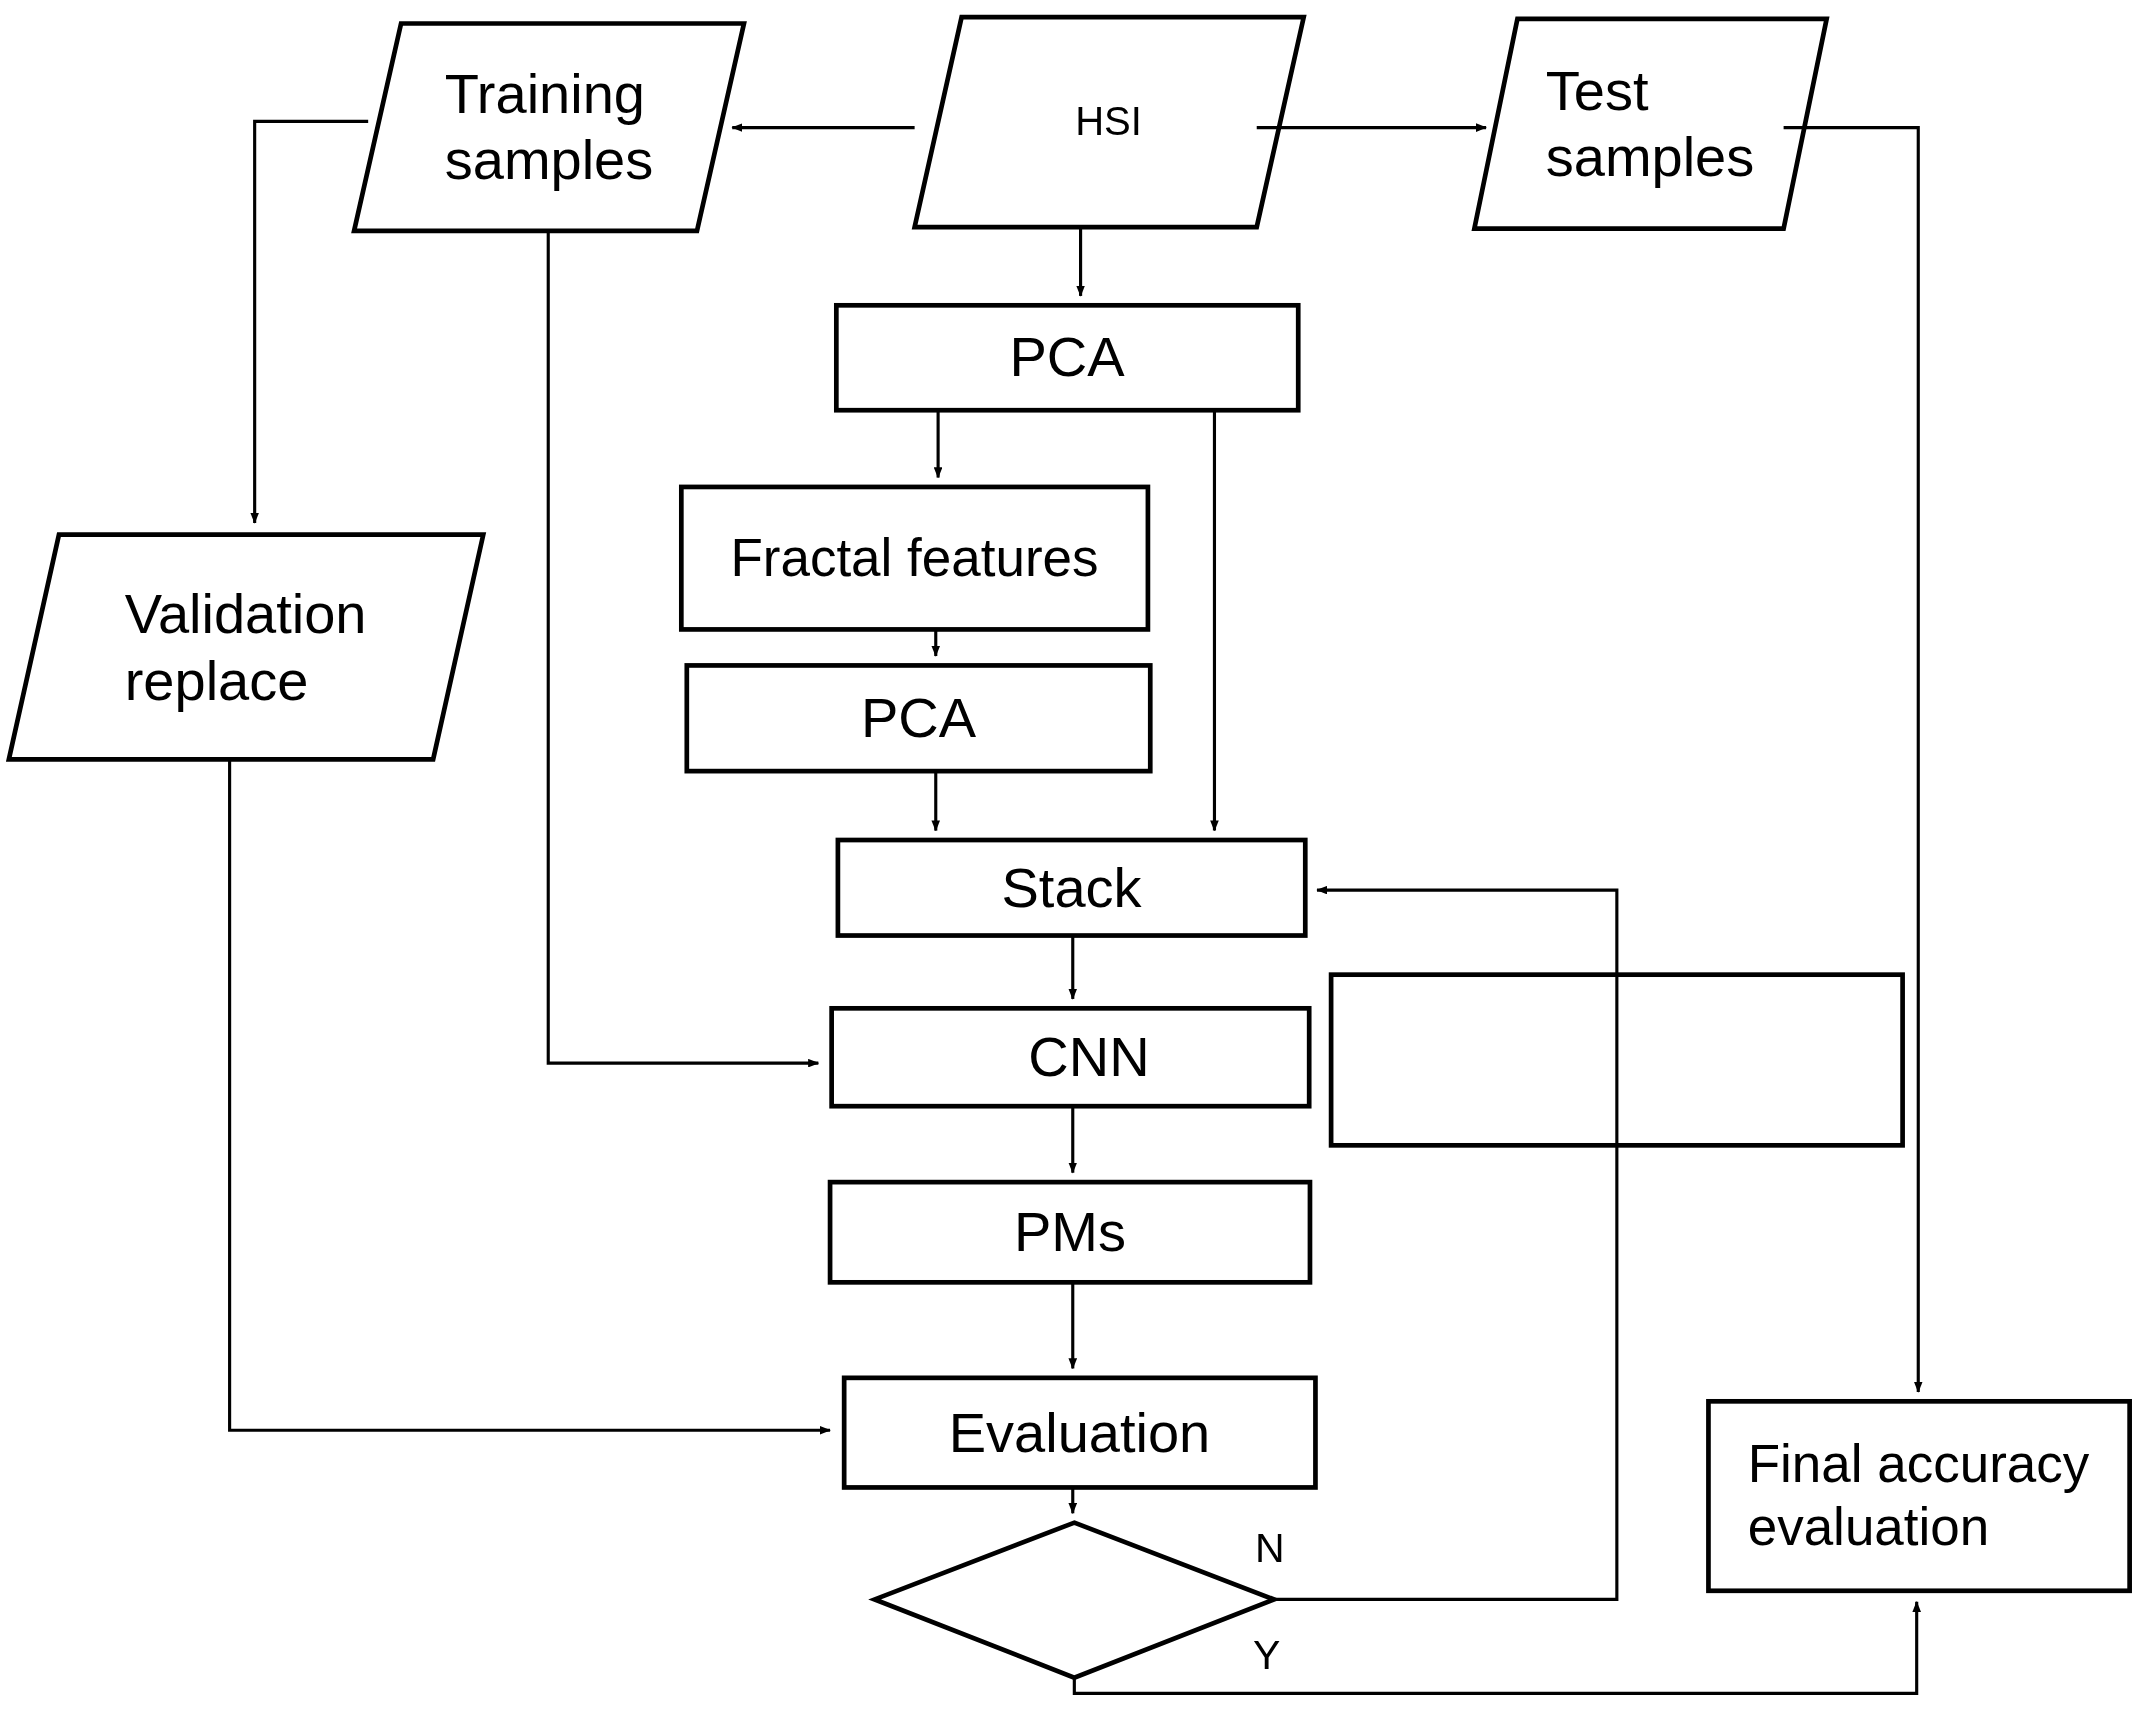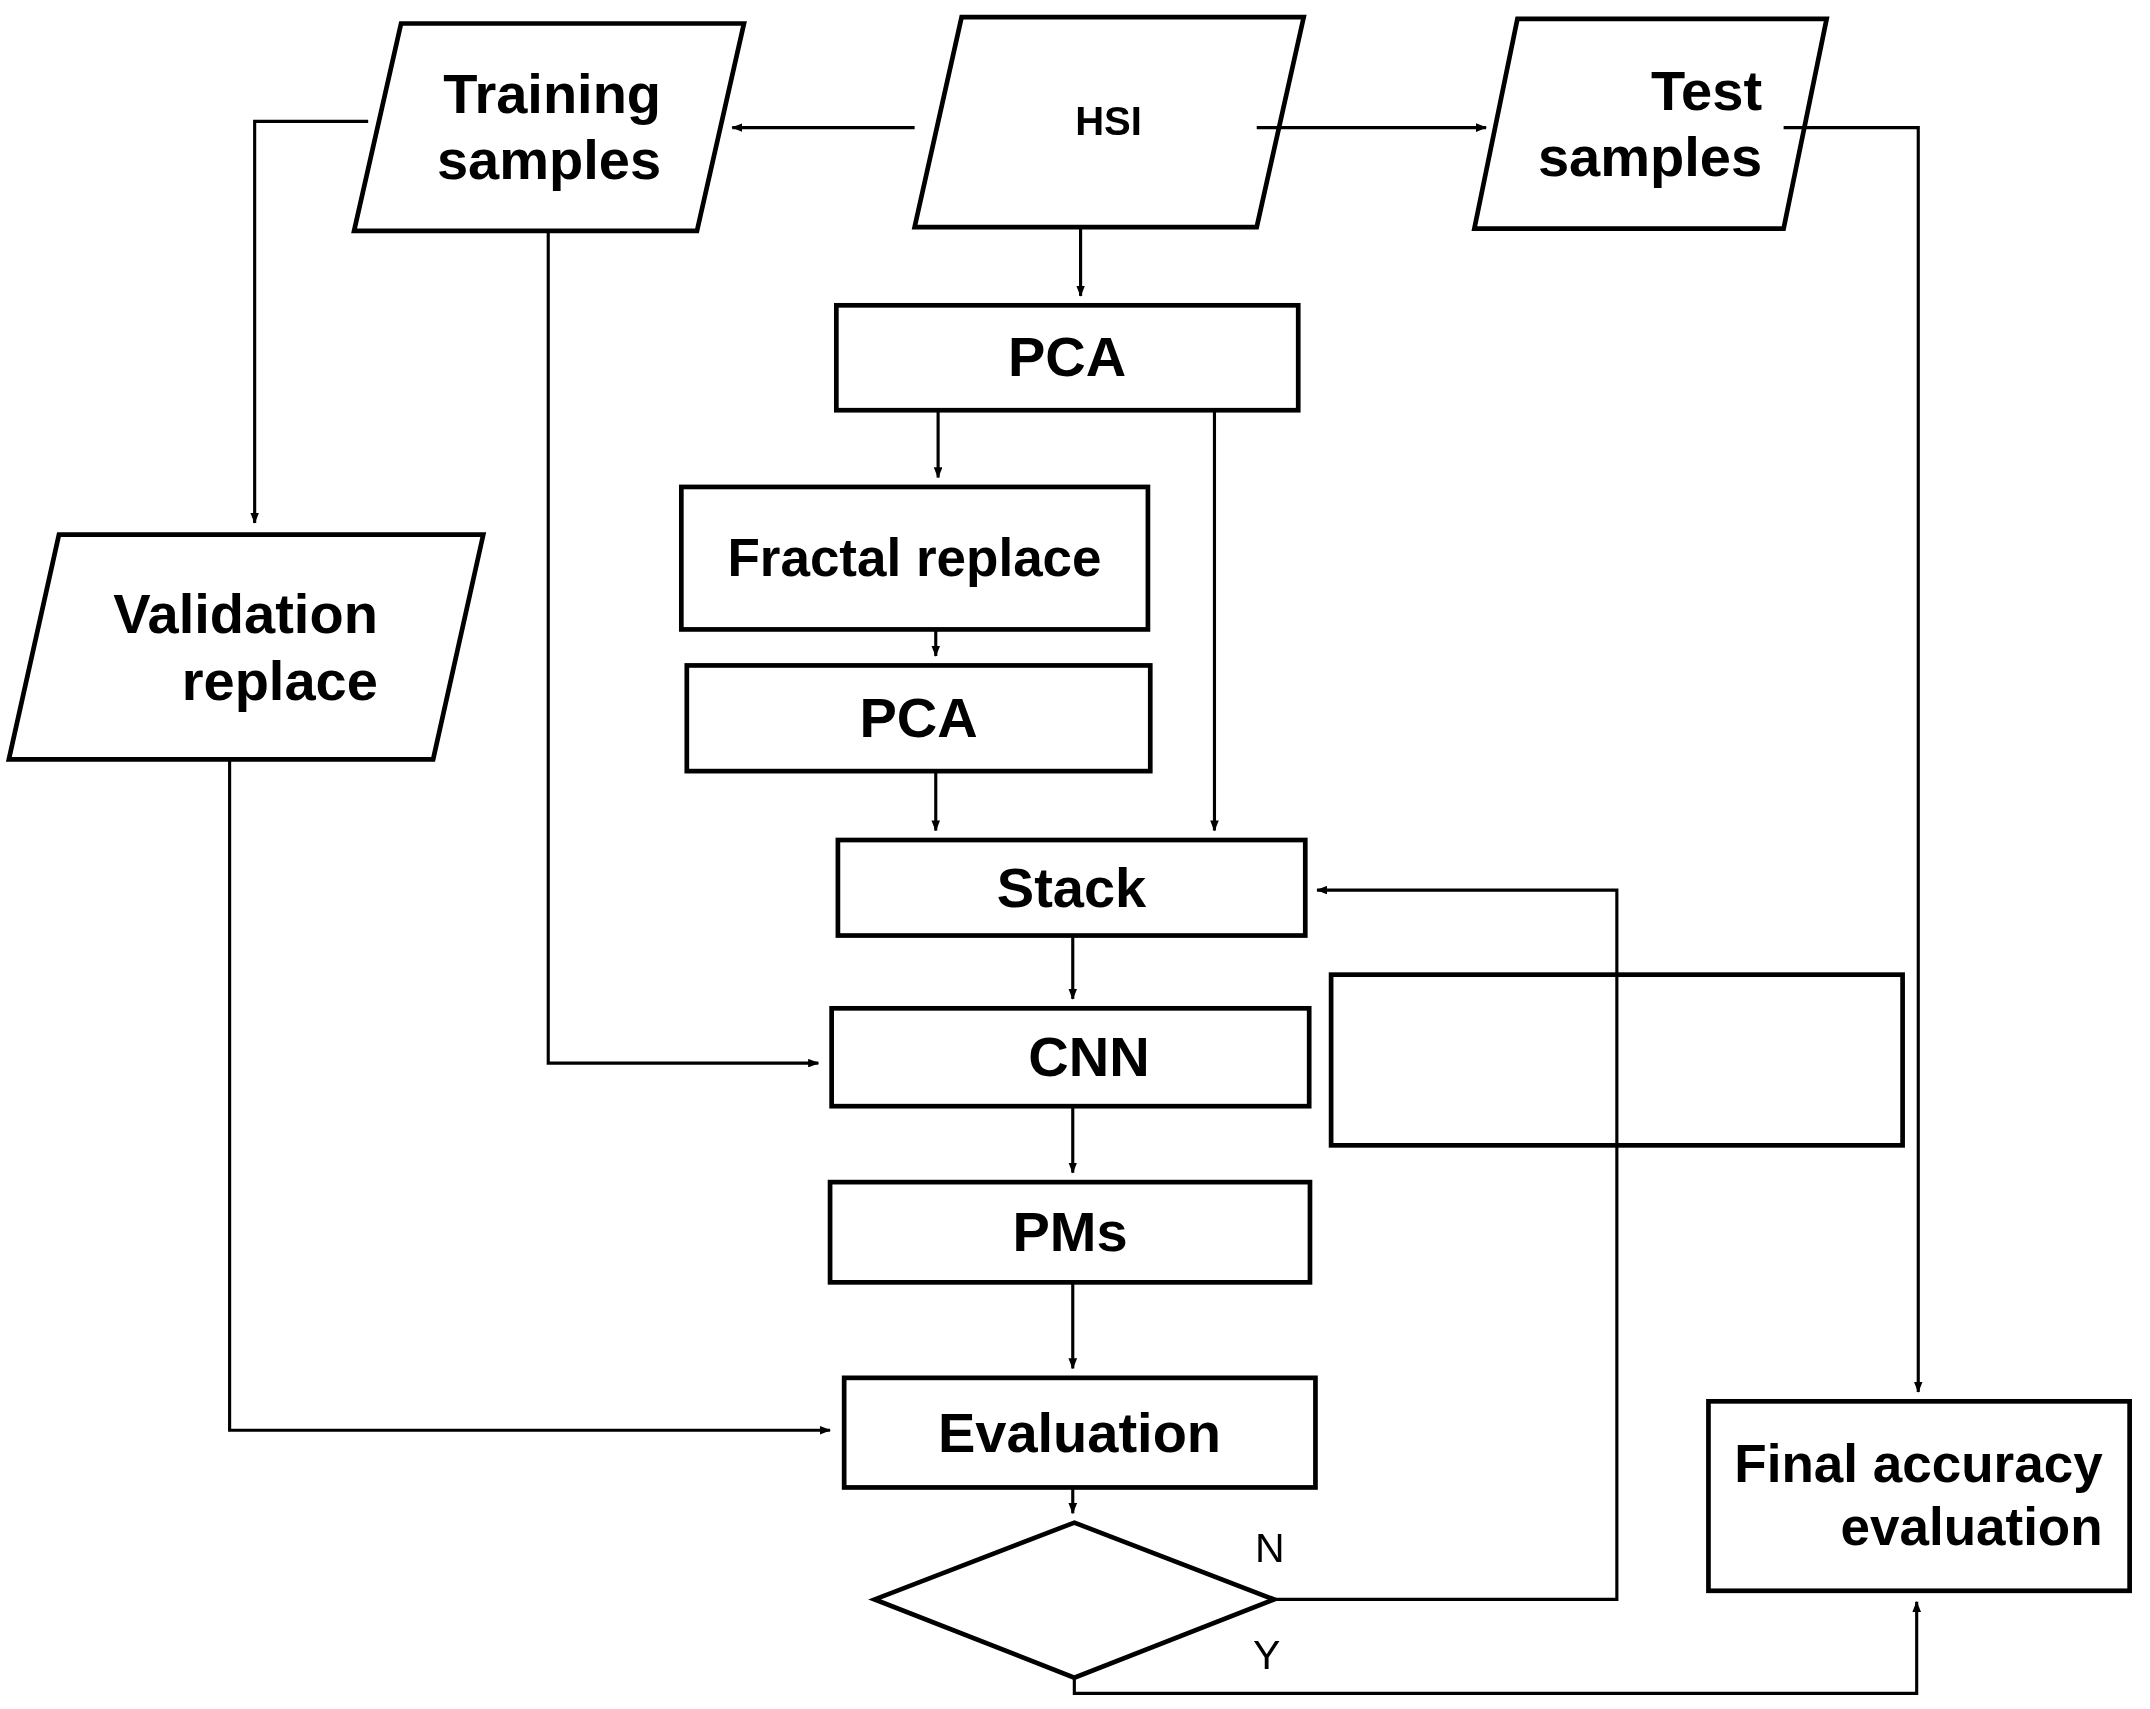--- a/index.html
+++ b/index.html
@@ -20,22 +20,22 @@
     top: 0;
     left: 0;
     width: 2151px;
     height: 1709px;
   }
   .node-label {
     position: absolute;
     display: flex;
     align-items: center;
     justify-content: center;
-    text-align: right;
-    font-weight: bold;
+    text-align: left;
+    font-weight: normal;
     color: #000000;
     line-height: 1.18;
     pointer-events: none;
     white-space: pre-line;
   }
   .edge-label {
     position: absolute;
     font-weight: normal;
     color: #000000;
     font-size: 41px;
@@ -129,21 +129,21 @@
   <div class="node-label" style="left:914px; top:17px; width:389px; height:210px; font-size:40px;">HSI</div>
 
   <div class="node-label" style="left:1474px; top:19px; width:352px; height:210px; font-size:56px;">Test
 samples</div>
 
   <div class="node-label" style="left:8.6px; top:535px; width:474px; height:225px; font-size:56px;">Validation
 replace</div>
 
   <div class="node-label" style="left:836px; top:305px; width:462px; height:105px; font-size:56px;">PCA</div>
 
-  <div class="node-label" style="left:681px; top:487px; width:467px; height:142px; font-size:53px;">Fractal replace</div>
+  <div class="node-label" style="left:681px; top:487px; width:467px; height:142px; font-size:53px;">Fractal features</div>
 
   <div class="node-label" style="left:687px; top:665px; width:463px; height:106px; font-size:56px;">PCA</div>
 
   <div class="node-label" style="left:838px; top:840px; width:467px; height:96px; font-size:56px;">Stack</div>
 
   <div class="node-label" style="left:831px; top:1008px; width:478px; height:98px; font-size:56px;margin-left:19px;">CNN</div>
 
   <div class="node-label" style="left:830px; top:1182px; width:480px; height:100px; font-size:56px;">PMs</div>
 
   <div class="node-label" style="left:844px; top:1378px; width:471px; height:110px; font-size:56px;">Evaluation</div>

